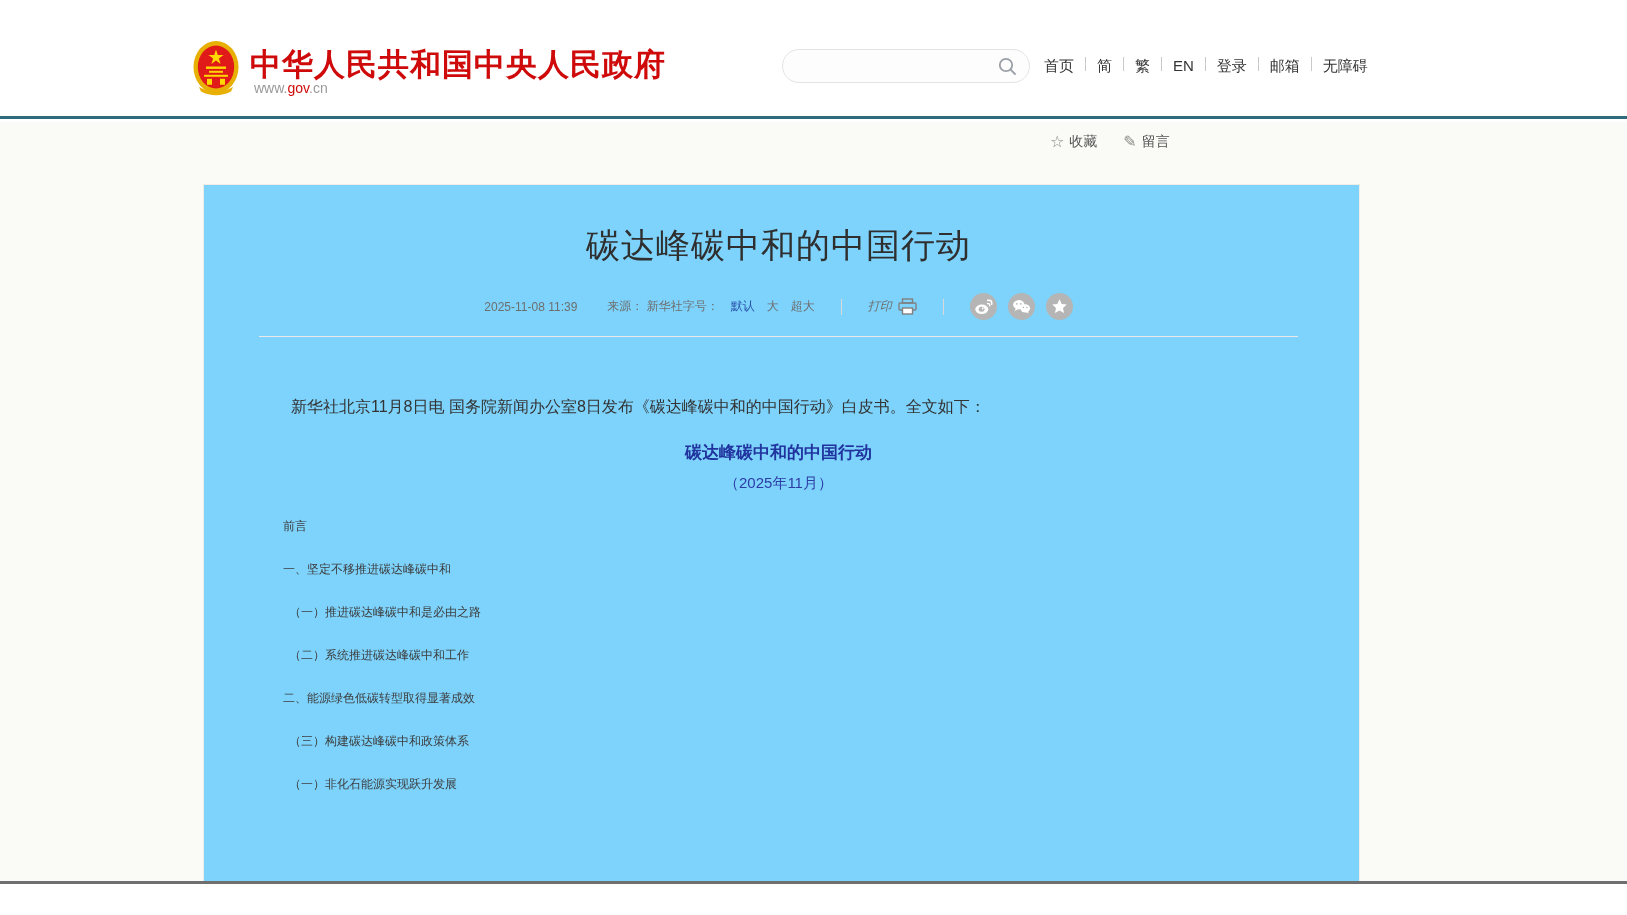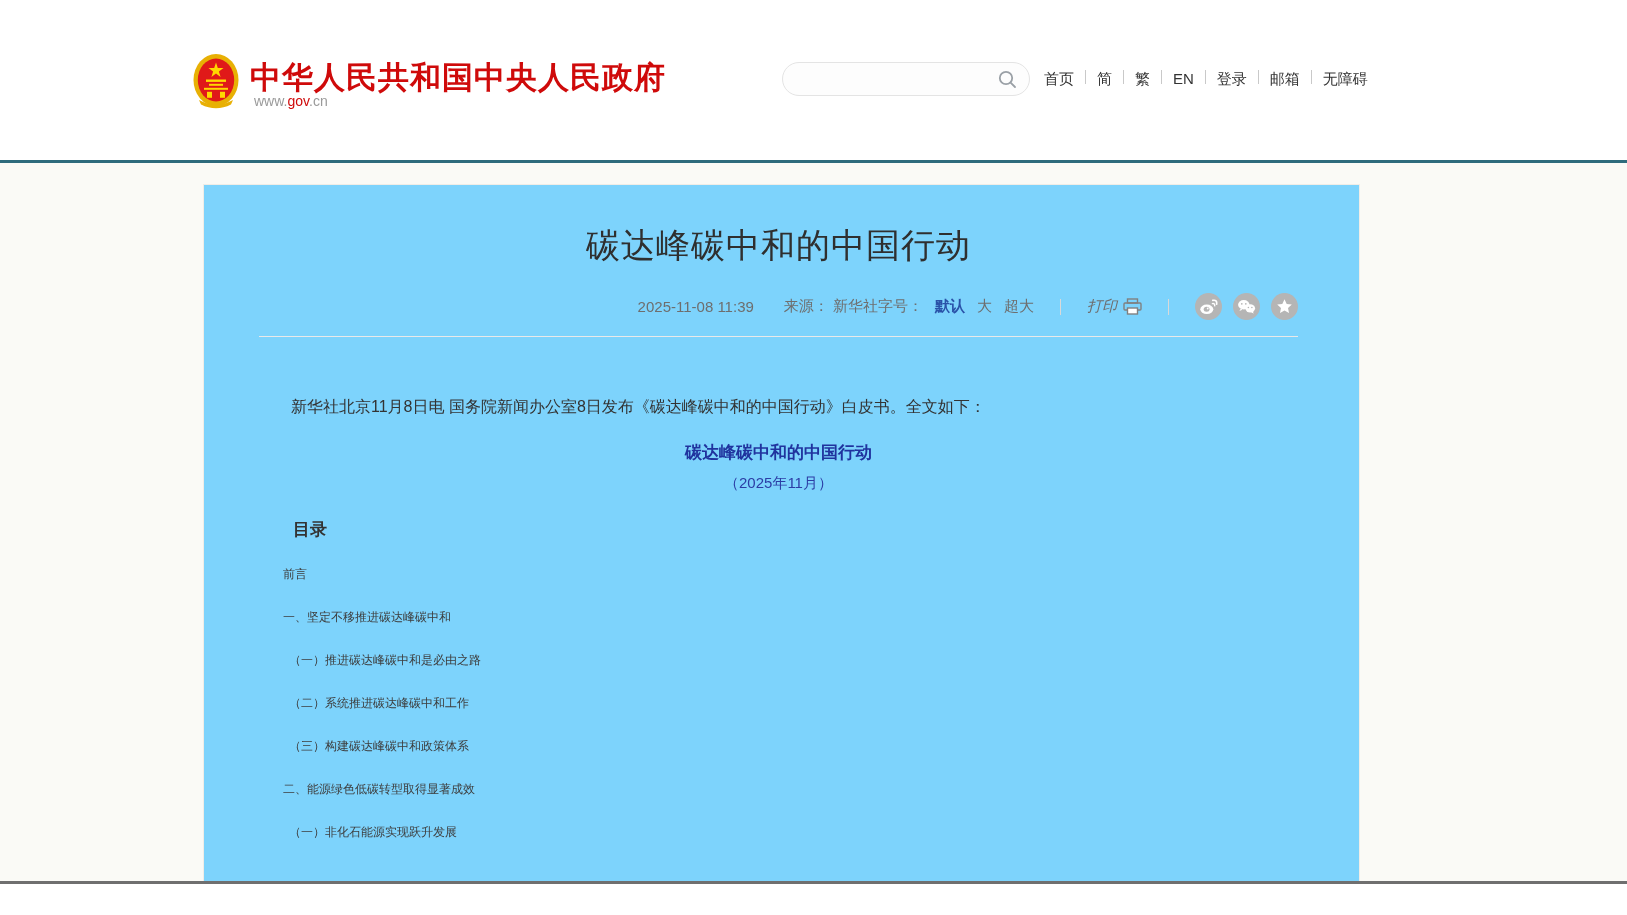--- a/index.html
+++ b/index.html
@@ -1,20 +1,20 @@
 <!DOCTYPE html>
 <html><head>
 <meta charset="utf-8">
 <style>
   * { margin: 0; padding: 0; box-sizing: border-box; }
   html, body { width: 1627px; height: 915px; overflow: hidden; position: relative;
     font-family: "Liberation Sans", "DejaVu Sans", sans-serif; background: #ffffff; }
 
   
-  .site-header { position: absolute; top: 13px; left: 0; width: 1627px; height: 150px;
+  .site-header { position: absolute; top: 0; left: 0; width: 1627px; height: 119px;
     background: #ffffff; border-bottom: 3px solid #2e6b7c; z-index: 3; }
   .logo-wrap { position: absolute; left: 193px; top: 40px; width: 46px; height: 57px; cursor: pointer; }
   .site-title { position: absolute; left: 250px; top: 44px; font-size: 31px; font-weight: 700;
     color: #cf0a0a; letter-spacing: 1px; white-space: nowrap; }
   .site-url { position: absolute; left: 254px; top: 80px; font-size: 14px; color: #9a9a9a; }
   .site-url .gov { color: #cf0a0a; font-weight: 400; }
   .search-box { position: absolute; left: 782px; top: 49px; width: 248px; height: 34px;
     border: 1px solid #e4e4e4; border-radius: 17px; background: #fdfdfd; }
   .search-box input { position: absolute; left: 16px; top: 2px; width: 185px; height: 28px;
     border: none; outline: none; background: transparent; font-size: 14px; color: #333; }
@@ -33,26 +33,26 @@
     font-size: 14px; color: #555; z-index: 2; }
   .qa-item { display: flex; align-items: center; gap: 5px; cursor: pointer; }
   .qa-icon { font-size: 16px; color: #8a8a8a; }
 
   
   .card { position: absolute; left: 203px; top: 184px; width: 1157px; height: 731px;
     background: #7dd3fc; border: 1px solid #f0ede7; border-bottom: none;
     padding: 0 61px 0 55px; z-index: 1; }
   .article-title { margin-top: 38px; text-align: center; font-size: 34px; font-weight: 500;
     color: #2f2f2f; letter-spacing: 1px; }
-  .meta-row { margin-top: 24px; display: flex; justify-content: flex-end; align-items: center;
-    padding-bottom: 16px; border-bottom: 1px solid #e9e9e9; font-size: 15px; color: #6e6e6e; }
+  .meta-row { margin-top: 24px; display: flex; justify-content: center; align-items: center;
+    padding-bottom: 16px; border-bottom: 1px solid #e9e9e9; font-size: 12px; color: #6e6e6e; }
   .meta-left { display: flex; align-items: center; gap: 30px; }
   .meta-right { display: flex; align-items: center; gap: 12px; }
   .meta-sep { width: 0; height: 16px; border-left: 1px solid #d9d9d9; margin: 0 14px; }
-  .fs-default { color: #2a52a8; font-weight: 700; cursor: pointer; }
+  .fs-default { color: #2a52a8; font-weight: 400; cursor: pointer; }
   .fs-opt { color: #6e6e6e; cursor: pointer; }
   .print-btn { display: flex; align-items: center; gap: 6px; cursor: pointer; color: #6e6e6e; font-style: italic; }
   .share-icons { display: flex; align-items: center; gap: 11px; }
   .share-icon { width: 27px; height: 27px; cursor: pointer; }
 
   .lead { margin-top: 58px; text-indent: 2em; font-size: 16px; color: #333; line-height: 24px; }
   .doc-title { margin-top: 22px; text-align: center; font-size: 17px; font-weight: 700;
     color: #20339e; line-height: 24px; }
   .doc-line { margin-top: 8px; text-align: center; font-size: 15px; color: #2c3da5; line-height: 20px; }
   .doc-line.kai { font-family: "DejaVu Serif", "Liberation Serif", serif; font-size: 16px; margin-top: 9px; }
@@ -186,24 +186,23 @@
         </span>
       </span>
     </div>
   </div>
 
   <p class="lead">新华社北京11月8日电 国务院新闻办公室8日发布《碳达峰碳中和的中国行动》白皮书。全文如下：</p>
 
   <div class="doc-title">碳达峰碳中和的中国行动</div>
   <div class="doc-line">（2025年11月）</div>
 
-  <div class="toc-heading">目录</div>
   <div class="toc-item">前言</div>
   <div class="toc-item">一、坚定不移推进碳达峰碳中和</div>
   <div class="toc-item sub">（一）推进碳达峰碳中和是必由之路</div>
   <div class="toc-item sub">（二）系统推进碳达峰碳中和工作</div>
+  <div class="toc-item">二、能源绿色低碳转型取得显著成效</div>
   <div class="toc-item sub">（三）构建碳达峰碳中和政策体系</div>
-  <div class="toc-item">二、能源绿色低碳转型取得显著成效</div>
   <div class="toc-item sub">（一）非化石能源实现跃升发展</div>
 </div>
 
 <div class="bottom-strip"></div>
 <div class="bottom-line"></div>
 
 </body></html>

